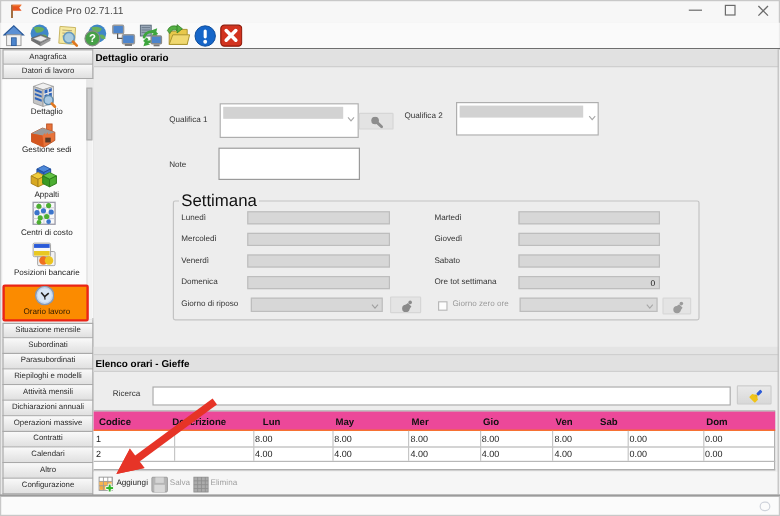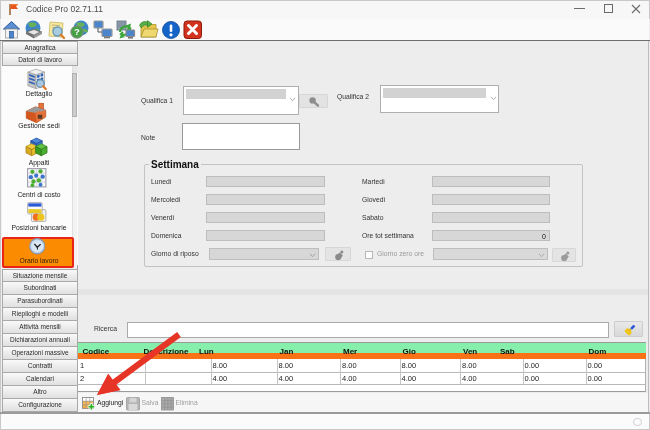--- a/index.html
+++ b/index.html
@@ -214,20 +214,23 @@
   <div class="sbtn" style="top:267px; height:13px;">Riepiloghi e modelli</div>
   <div class="sbtn" style="top:280px; height:13px;">Attività mensili</div>
   <div class="sbtn" style="top:293px; height:13px;">Dichiarazioni annuali</div>
   <div class="sbtn" style="top:306px; height:13px;">Operazioni massive</div>
   <div class="sbtn" style="top:319px; height:13px;">Contratti</div>
   <div class="sbtn" style="top:332px; height:13px;">Calendari</div>
   <div class="sbtn" style="top:345px; height:13px;">Altro</div>
   <div class="sbtn" style="top:358px; height:13px;">Configurazione</div>
 </div>
 <div class="abs" id="main">
+  <div class="band" style="top:0">
+      <b>Dettaglio orario</b>
+    </div>
 
   <div class="lbl" style="left:63px;top:56px">Qualifica 1</div>
   <div class="combo-w" style="left:105px;top:45px;width:116px;height:29px">
     <div style="position:absolute;left:2px;top:2px;width:100px;height:10px;background:#d2d2d2"></div>
     <svg style="left:105px;top:10px" width="7" height="5" viewBox="0 0 8 6">
         <path d="M1 1 L4 4.5 L7 1" stroke="#a8a8a8" stroke-width="1.1" fill="none"></path>
       </svg>
   </div>
   <div class="gbtn" style="left:221px;top:53px;width:29px;height:14px;background:#e3e3e3;border:1px solid #d6d6d6">
     <svg style="left:9px;top:2px" width="11" height="10" viewBox="0 0 11 10">
@@ -240,21 +243,21 @@
     <div style="position:absolute;left:2px;top:2px;width:103px;height:10px;background:#d2d2d2"></div>
     <svg style="left:109px;top:10px" width="7" height="5" viewBox="0 0 8 6">
         <path d="M1 1 L4 4.5 L7 1" stroke="#a8a8a8" stroke-width="1.1" fill="none"></path>
       </svg>
   </div>
 
   <div class="lbl" style="left:63px;top:93px">Note</div>
   <div class="abs" style="left:104px;top:82px;width:118px;height:27px;background:#fff;border:1px solid #9a9a9a"></div>
 
   <fieldset class="abs" style="left:66px;top:118px;width:439px;height:108px;border:1px solid #c3c3c3;border-radius:2px;padding:0">
-    <legend style="margin-left:4px;padding:0 2px;font-size:10px;font-weight:bold;color:#111">Settimana</legend>
+    <legend style="margin-left:4px;padding:0 2px;font-size:14px;font-weight:normal;color:#111">Settimana</legend>
   </fieldset>
   <div class="lbl" style="left:73px;top:136.5px">Lunedì</div>
   <div class="dis-input" style="left:128px;top:134.5px;width:119px;height:11px"></div>
   <div class="lbl" style="left:284px;top:136.5px">Martedì</div>
   <div class="dis-input" style="left:354px;top:134.5px;width:118px;height:11px"></div>
   <div class="lbl" style="left:73px;top:154.5px">Mercoledì</div>
   <div class="dis-input" style="left:128px;top:152.5px;width:119px;height:11px"></div>
   <div class="lbl" style="left:284px;top:154.5px">Giovedì</div>
   <div class="dis-input" style="left:354px;top:152.5px;width:118px;height:11px"></div>
   <div class="lbl" style="left:73px;top:172.5px">Venerdì</div>
@@ -291,39 +294,42 @@
     <svg style="left:7px;top:2px" width="11" height="11" viewBox="0 0 11 11">
       <g fill="#9b9b9b">
         <circle cx="4.2" cy="7" r="3.1"></circle>
         <path d="M2.6 5 L6 2.6 L8.8 5.4 L6.6 8.4 Z"></path>
         <circle cx="7.8" cy="2" r="1.5"></circle>
       </g>
     </svg>
   </div>
 
   <div class="abs" style="left:0;top:248px;width:571px;height:6px;background:#e4e4e4"></div>
+  <div class="band" style="top:254px;border-top:1px solid #cfcfcf">
+      <b>Elenco orari - Gieffe</b>
+    </div>
 
   <div class="lbl" style="left:16px;top:284px">Ricerca</div>
   <div class="abs" style="left:49px;top:280.5px;width:482px;height:16px;background:#fff;border:1px solid #aaa"></div>
   <div class="gbtn" style="left:536px;top:280px;width:29px;height:16px">
     <svg style="left:9px;top:2px" width="12" height="12" viewBox="0 0 12 12">
       <g transform="rotate(45 6 6)">
         <rect x="2.6" y="6.6" width="6.8" height="4.2" rx="0.8" fill="#f0c419"></rect>
         <path d="M3.5 6.8 L6 4.4 L8.5 6.8 Z" fill="#e8b80e"></path>
         <rect x="4.7" y="-0.4" width="2.6" height="5" rx="0.9" fill="#2a5ad8"></rect>
       </g>
     </svg>
   </div>
 
   <div class="abs" id="tbl" style="left:0;top:301px;width:568px;height:50px;background:#fff;border-top:1px solid #9a9a9a;border-bottom:1px solid #9a9a9a;border-right:1px solid #b0b0b0">
-    <div class="abs" style="left:0;top:0;width:568px;height:15.5px;background:#86efac;border-bottom:6px solid #f97316">
+    <div class="abs" style="left:0;top:0;width:568px;height:15.5px;background:#ec4899;border-bottom:1px solid #f97316">
       <div class="th" style="left:4.5px">Codice</div>
       <div class="th" style="left:65.5px">Descrizione</div>
-      <div class="th" style="left:121px">Lun</div>
-      <div class="th" style="left:201.5px">Jan</div>
+      <div class="th" style="left:141px">Lun</div>
+      <div class="th" style="left:201.5px">May</div>
       <div class="th" style="left:265px">Mer</div>
       <div class="th" style="left:324.5px">Gio</div>
       <div class="th" style="left:385px">Ven</div>
       <div class="th" style="left:422px">Sab</div>
       <div class="th" style="left:510.5px">Dom</div>
     </div>
     <div class="abs" style="left:0;top:28.5px;width:568px;height:1px;background:#b8b8b8"></div>
     <div class="abs" style="left:0;top:41px;width:568px;height:1px;background:#b8b8b8"></div>
     <div class="vline" style="left:67px;top:16px;height:25px"></div>
     <div class="vline" style="left:132.5px;top:16px;height:25px"></div>

